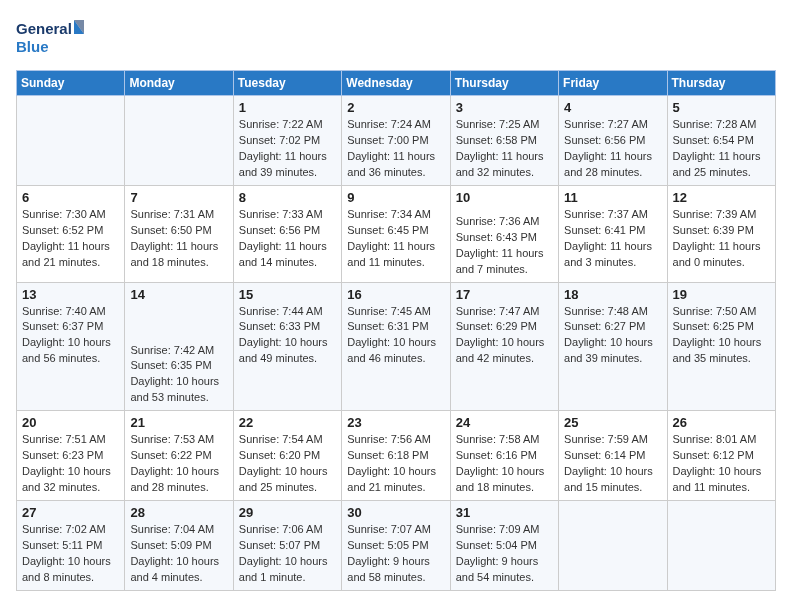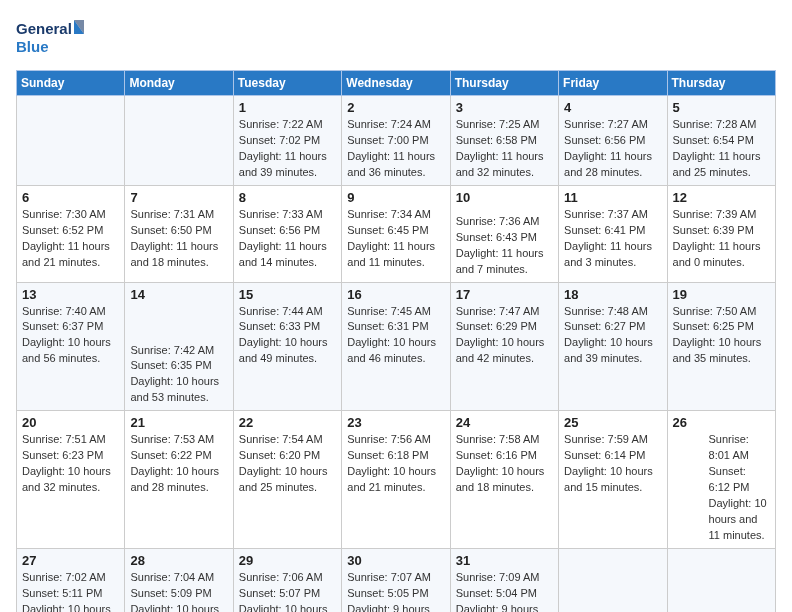--- a/index.html
+++ b/index.html
@@ -264,21 +264,21 @@
 Daylight: 10 hours and 18 minutes.</div>
         </td>
         <td>
           <span class="day-number">25</span>
           <div class="day-info" style="white-space: pre-line;">Sunrise: 7:59 AM
 Sunset: 6:14 PM
 Daylight: 10 hours and 15 minutes.</div>
         </td>
         <td>
           <span class="day-number">26</span>
-          <div class="day-info" style="white-space: pre-line; margin-left: 36px;">Sunrise: 8:01 AM
+          <div class="day-info" style="white-space: pre-line;">Sunrise: 8:01 AM
 Sunset: 6:12 PM
 Daylight: 10 hours and 11 minutes.</div>
         </td>
       </tr>
       <tr>
         <td>
           <span class="day-number">27</span>
           <div class="day-info" style="white-space: pre-line;">Sunrise: 7:02 AM
 Sunset: 5:11 PM
 Daylight: 10 hours and 8 minutes.</div>

